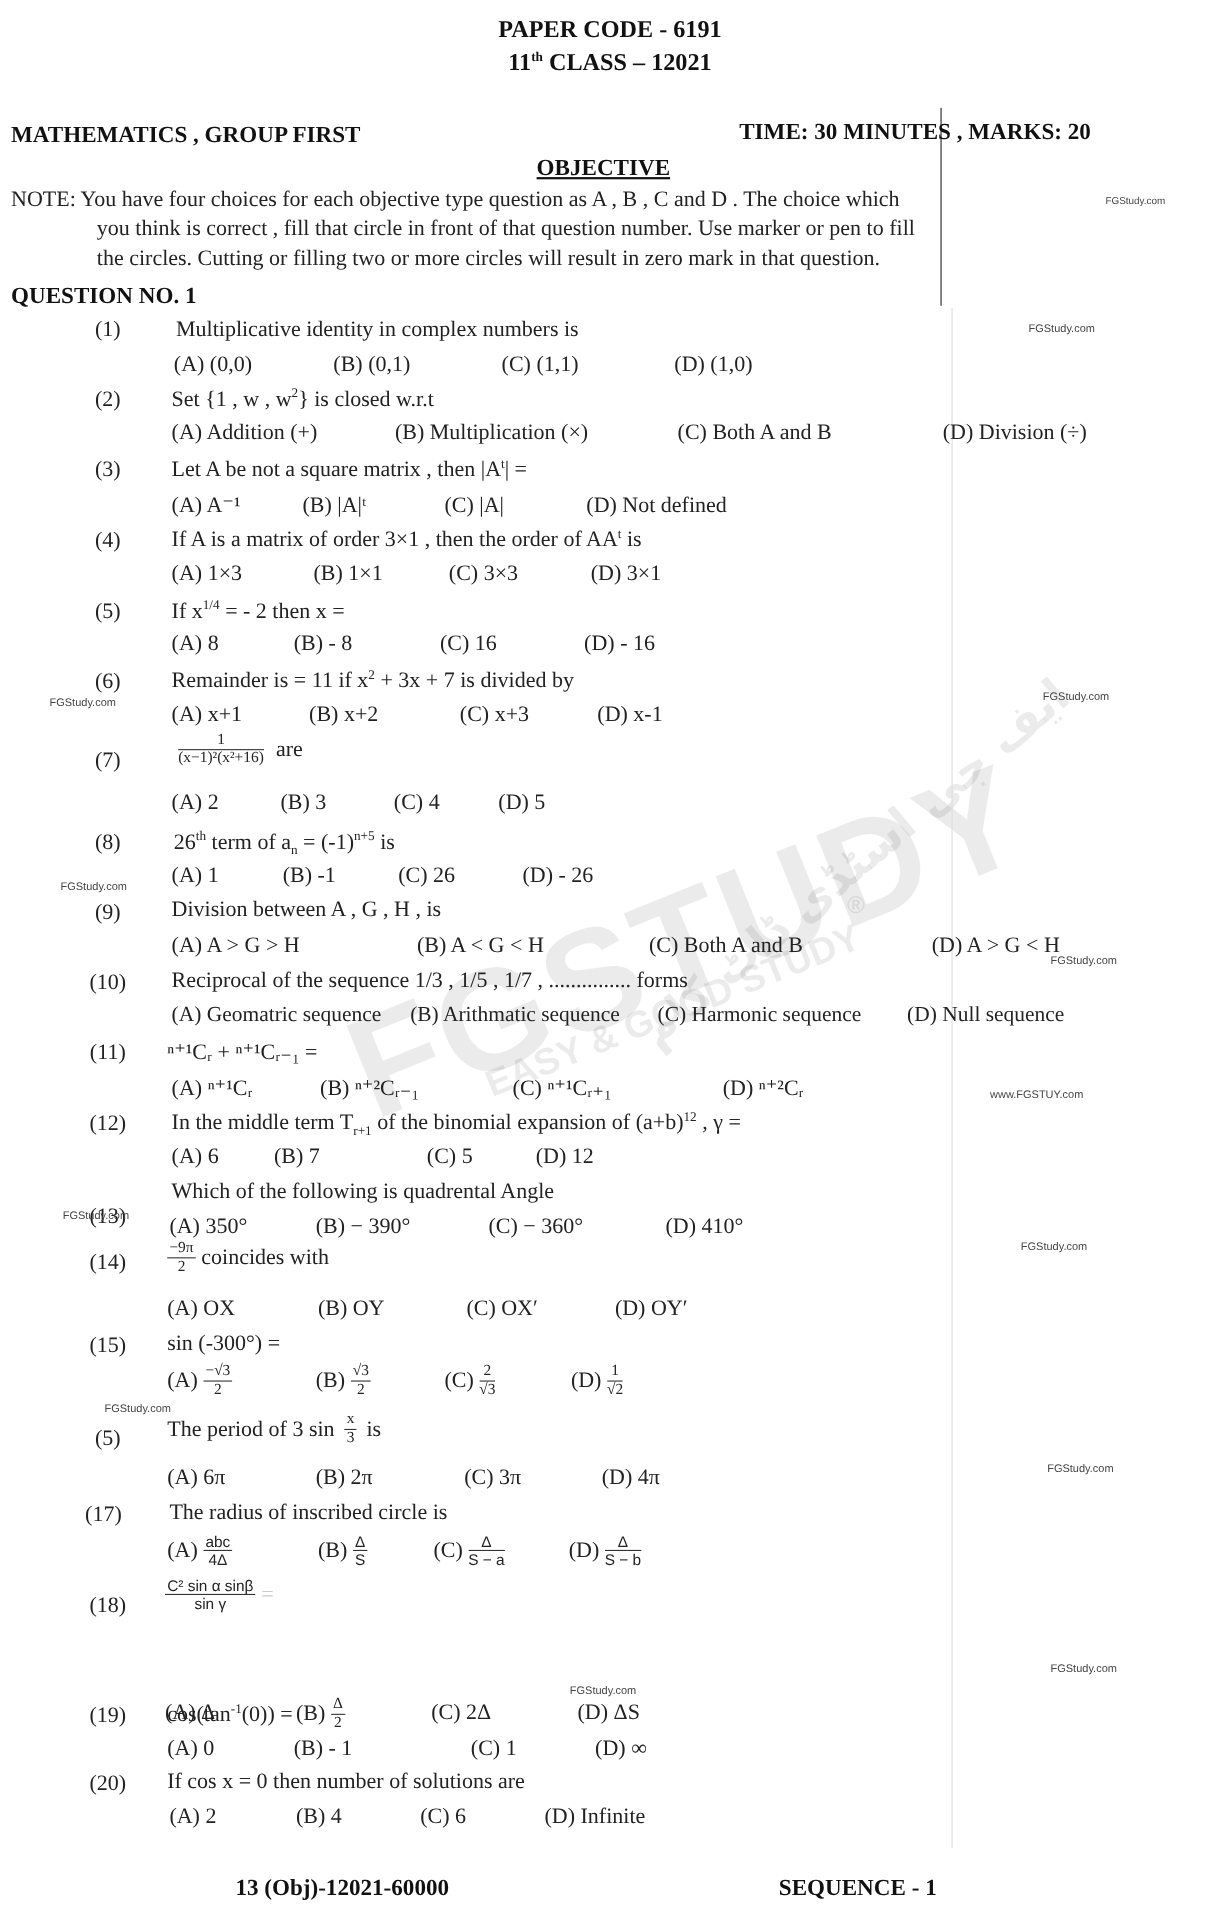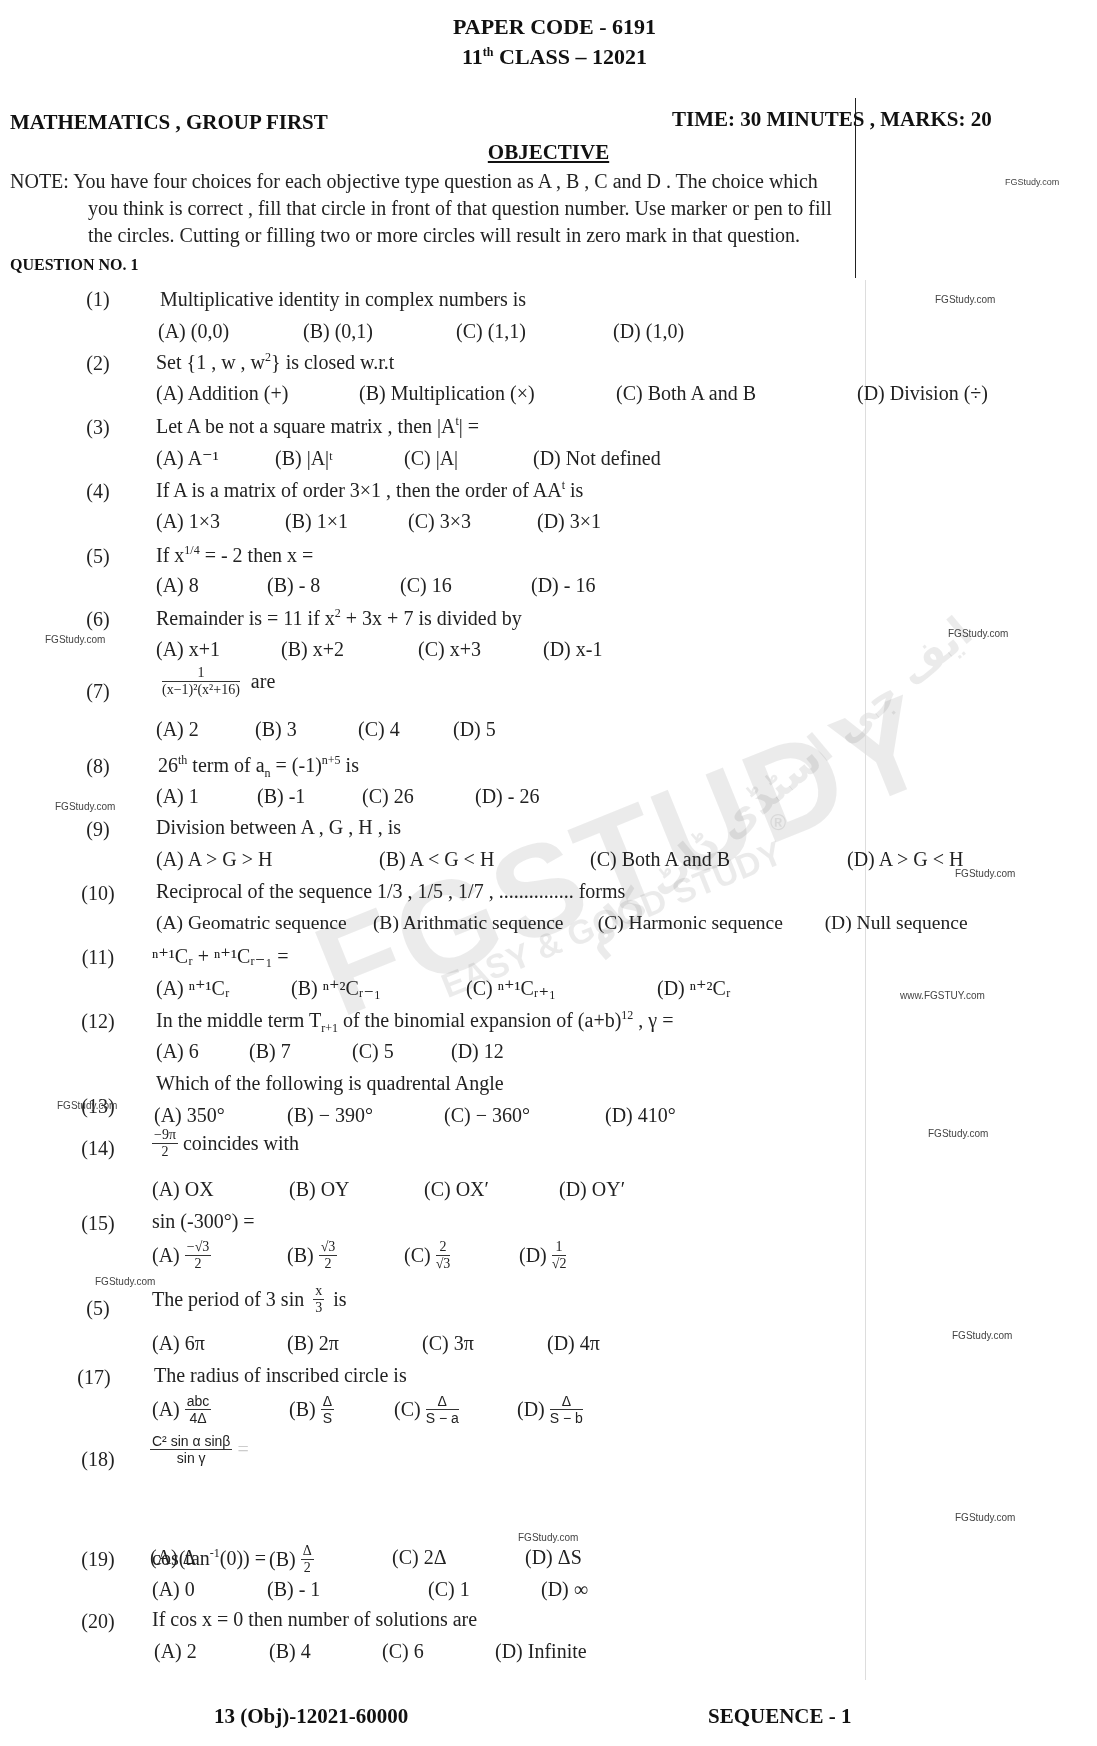--- a/index.html
+++ b/index.html
@@ -48,21 +48,21 @@
 </div>
 <div class="abs hdr" style="left:10px; top:110px; font-size:21px;">MATHEMATICS , GROUP FIRST</div>
 <div class="abs hdr" style="left:672px; top:107px; font-size:21px;">TIME: 30 MINUTES  ,  MARKS: 20</div>
 <div class="abs hdr title-center underline" style="top:140px; font-size:21px;">OBJECTIVE</div>
 
 <div class="abs note" style="left:10px; top:168px;">NOTE: You have four choices for each objective type question as A , B , C and D . The choice which</div>
 <div class="abs wm-small" style="left:1005px; top:177px; font-size:9px;">FGStudy.com</div>
 <div class="abs note" style="left:88px; top:195px;">you think is correct , fill that circle in front of that question number. Use marker or pen to fill</div>
 <div class="abs note" style="left:88px; top:222px;">the circles. Cutting or filling two or more circles will result in zero mark in that question.</div>
 
-<div class="abs hdr" style="left:10px; top:256px; font-size:16px;">QUESTION NO. 1</div>
+<div class="abs hdr" style="left:10px; top:256px; font-size:21px;">QUESTION NO. 1</div>
 
 <div class="abs qnum" style="left:68px; top:288px;">(1)</div>
 <div class="abs qtext" style="left:160px; top:288px;">Multiplicative identity in complex numbers is</div>
 <div class="abs wm-small" style="left:935px; top:294px;">FGStudy.com</div>
 <div class="abs opts" style="left:158px; top:320px;">
   <span class="opt" style="width:140px;">(A)  (0,0)</span>
   <span class="opt" style="width:148px;">(B)  (0,1)</span>
   <span class="opt" style="width:152px;">(C)  (1,1)</span>
   <span class="opt">(D)  (1,0)</span>
 </div>
@@ -180,21 +180,21 @@
 </div>
 <div class="abs wm-small" style="left:900px; top:990px;">www.FGSTUY.com</div>
 
 <div class="abs qnum" style="left:68px; top:1010px;">(12)</div>
 <div class="abs qtext" style="left:156px; top:1008px;">
   <span>In the middle term T</span><sub>r+1</sub><span> of the binomial expansion of  (a+b)</span><sup>12</sup><span> , γ =</span>
 </div>
 <div class="abs opts" style="left:156px; top:1040px;">
   <span class="opt" style="width:88px;">(A)  6</span>
   <span class="opt" style="width:98px;">(B)  7</span>
-  <span class="opt" style="width:94px;">(C)  5</span>
+  <span class="opt" style="width:94px;margin-left:36px;">(C)  5</span>
   <span class="opt">(D)  12</span>
 </div>
 
 <div class="abs qnum" style="left:68px; top:1074px;margin-top:21px;">(13)</div>
 <div class="abs qtext" style="left:156px; top:1072px;">Which of the following is quadrental Angle</div>
 <div class="abs wm-small" style="left:57px; top:1100px;">FGStudy.com</div>
 <div class="abs opts" style="left:154px; top:1104px;">
   <span class="opt" style="width:128px;">(A)  350°</span>
   <span class="opt" style="width:152px;">(B)  − 390°</span>
   <span class="opt" style="width:156px;">(C)  − 360°</span>

